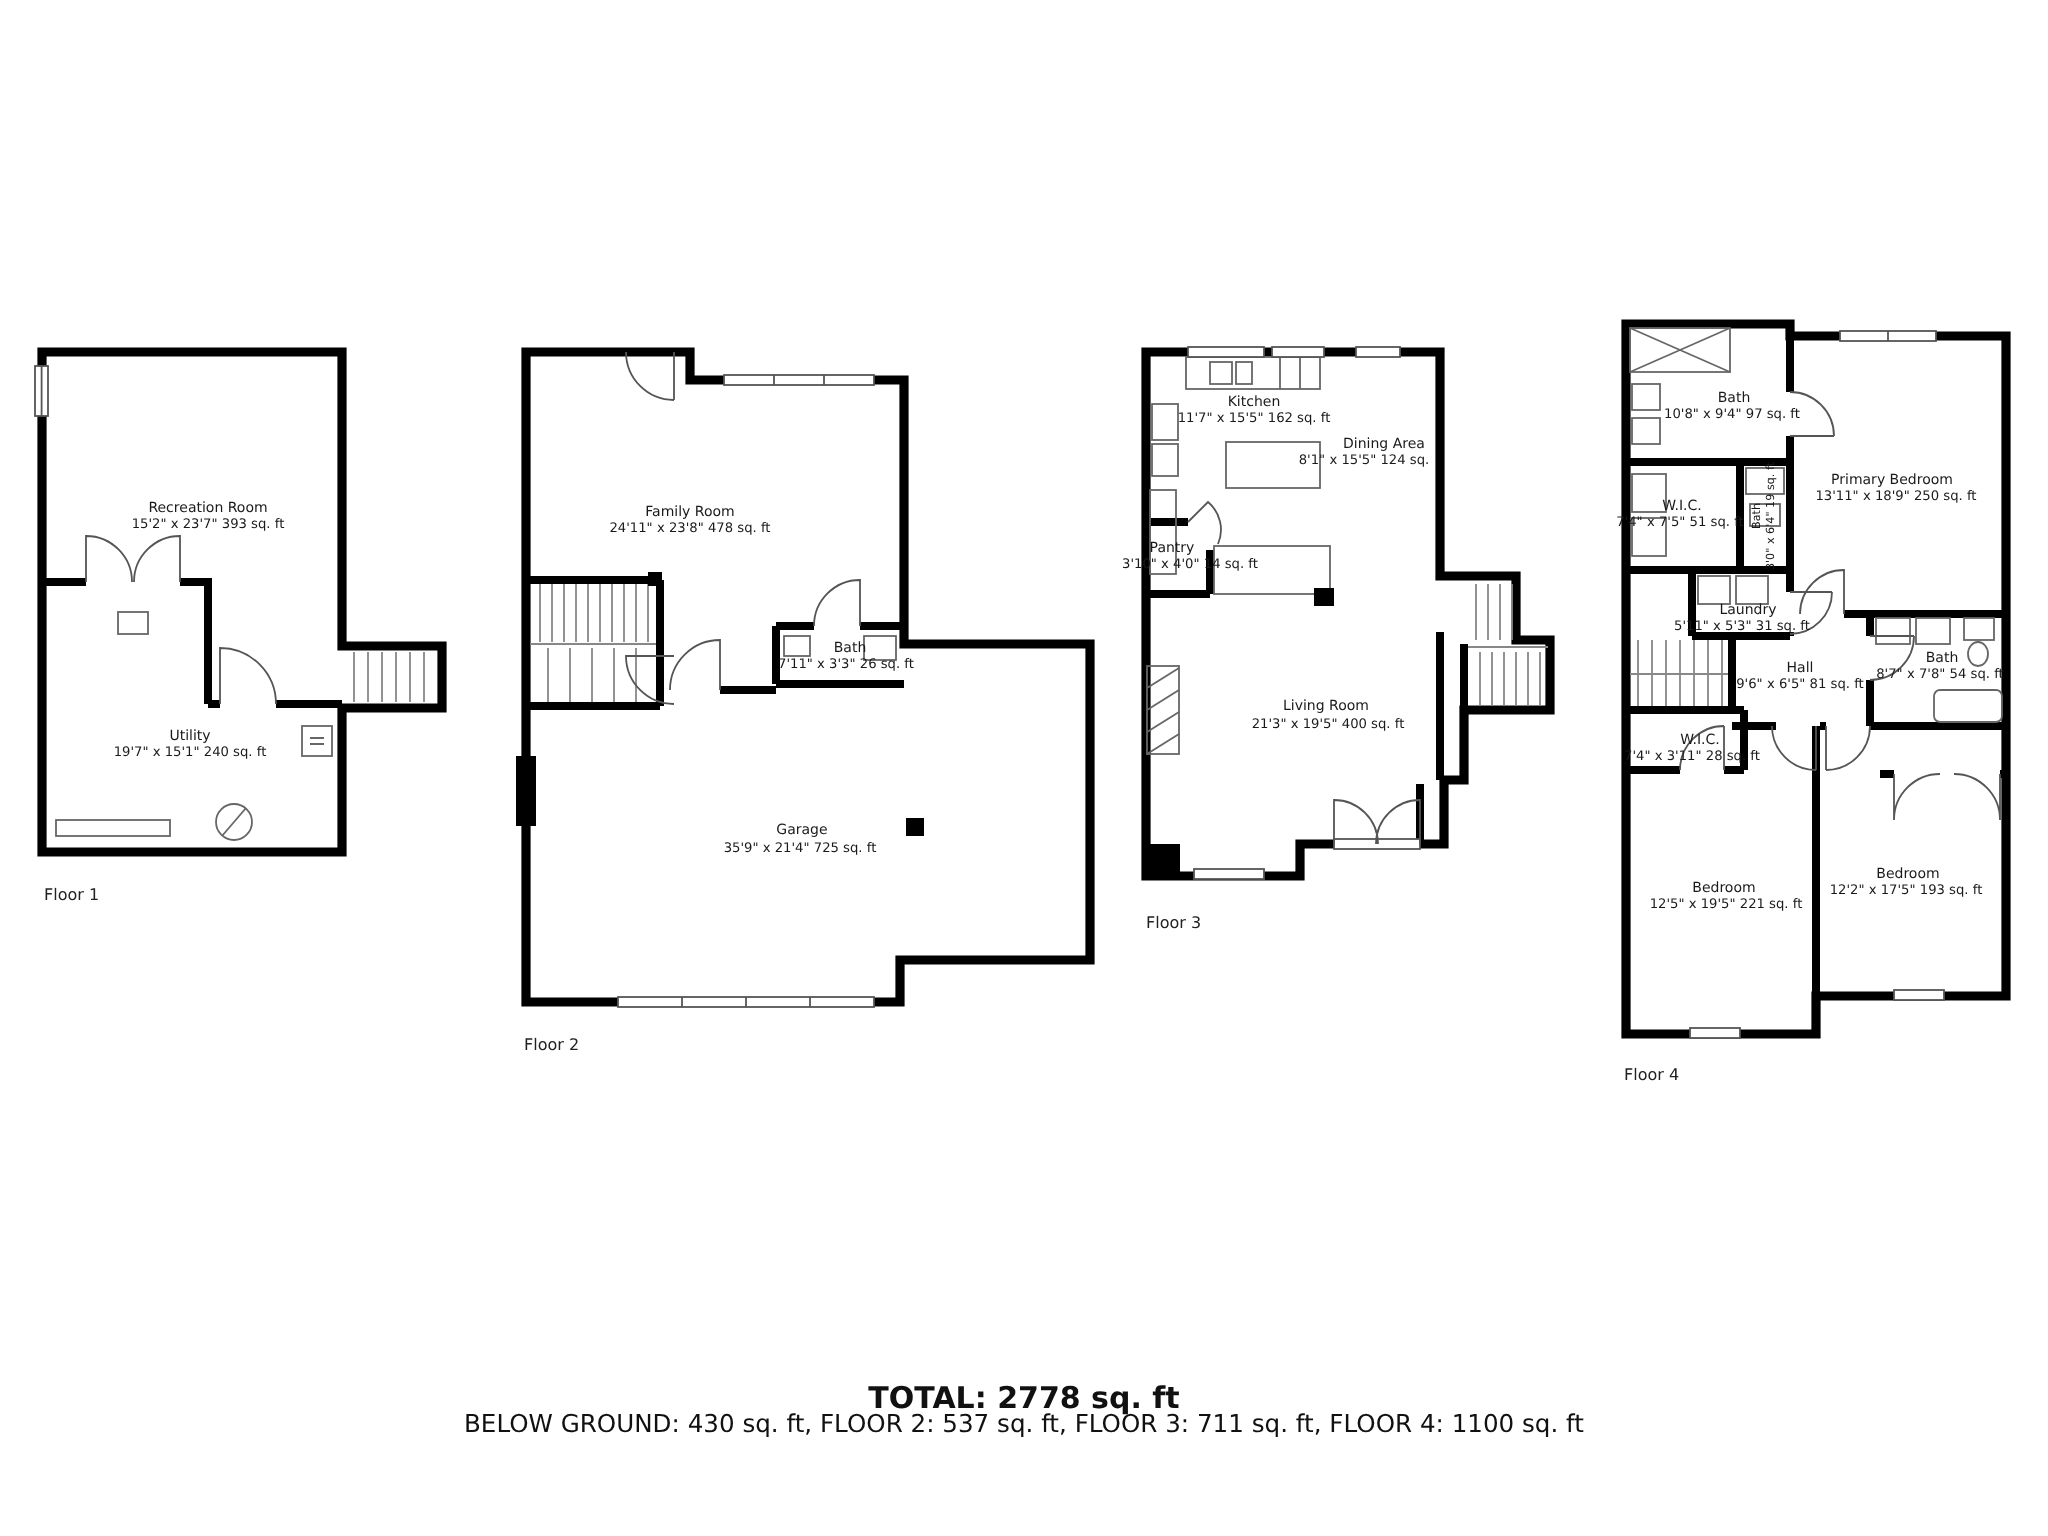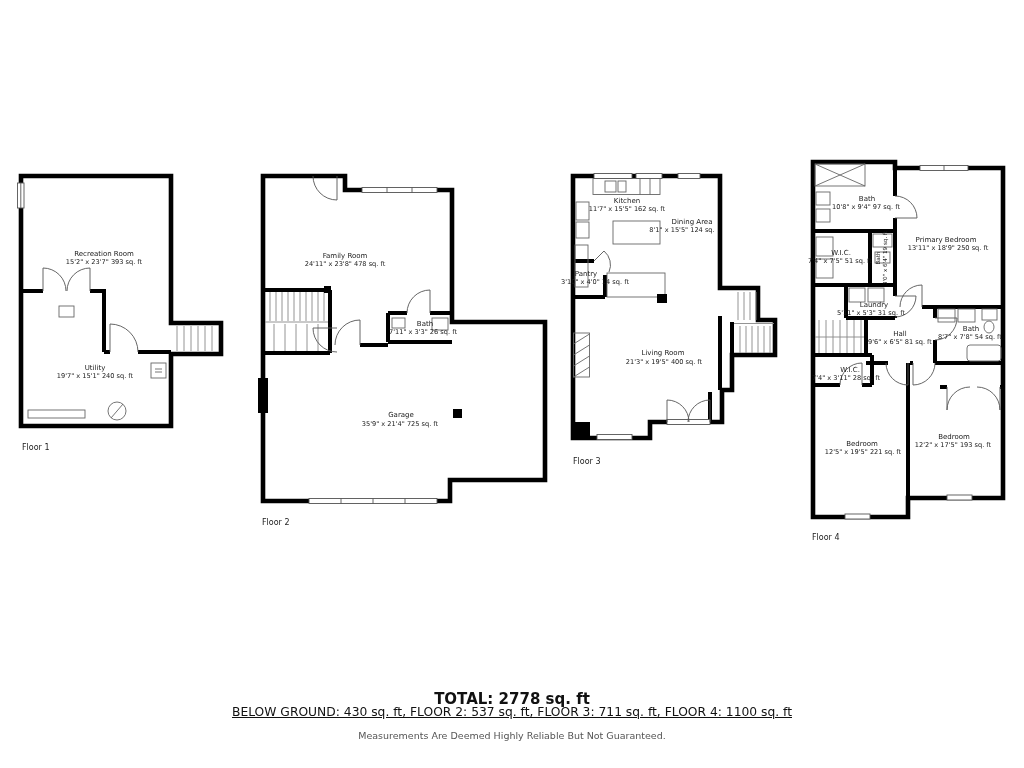--- a/index.html
+++ b/index.html
@@ -13,21 +13,21 @@
   .flabel{font-size:8px;fill:#222;}
   .wall{stroke:#000;stroke-width:4.6;fill:none;stroke-linejoin:miter;}
   .iwall{stroke:#000;stroke-width:4;fill:none;}
   .door{stroke:#555;stroke-width:0.9;fill:none;}
   .stair{stroke:#888;stroke-width:0.9;fill:none;}
   .fixl{stroke:#666;stroke-width:0.9;fill:none;}
   .win{fill:#ffffff;stroke:#555;stroke-width:0.9;}
   .solid{fill:#000;stroke:none;}
   .summary{position:absolute;left:0;top:692px;width:1024px;text-align:center;color:#111;}
   .summary .total{font-size:15px;font-weight:bold;line-height:14px;}
-  .summary .line{font-size:12.3px;line-height:12.5px;text-decoration:underline;}
+  .summary .line{font-size:12.3px;line-height:12.5px;}
   .summary .disclaimer{font-size:9.5px;color:#555;margin-top:11px;}
 </style>
 </head>
 <body>
 
 <div id="page">
 
 <svg width="1024" height="768" viewBox="0 0 1024 768">
 
   <g>
@@ -202,16 +202,15 @@
     <text class="rdims" x="863" y="454">12'5" x 19'5" 221 sq. ft</text>
     <text class="rname" x="954" y="439">Bedroom</text>
     <text class="rdims" x="953" y="447">12'2" x 17'5" 193 sq. ft</text>
     <text class="flabel" x="812" y="540">Floor 4</text>
   </g>
 </svg>
 
   <div class="summary">
     <div class="total">TOTAL: 2778 sq. ft</div>
     <div class="line">BELOW GROUND: 430 sq. ft, FLOOR 2: 537 sq. ft, FLOOR 3: 711 sq. ft, FLOOR 4: 1100 sq. ft</div>
-    <div class="disclaimer">Measurements Are Deemed Highly Reliable But Not Guaranteed.</div>
   </div>
 
 </div>
 
 </body></html>

